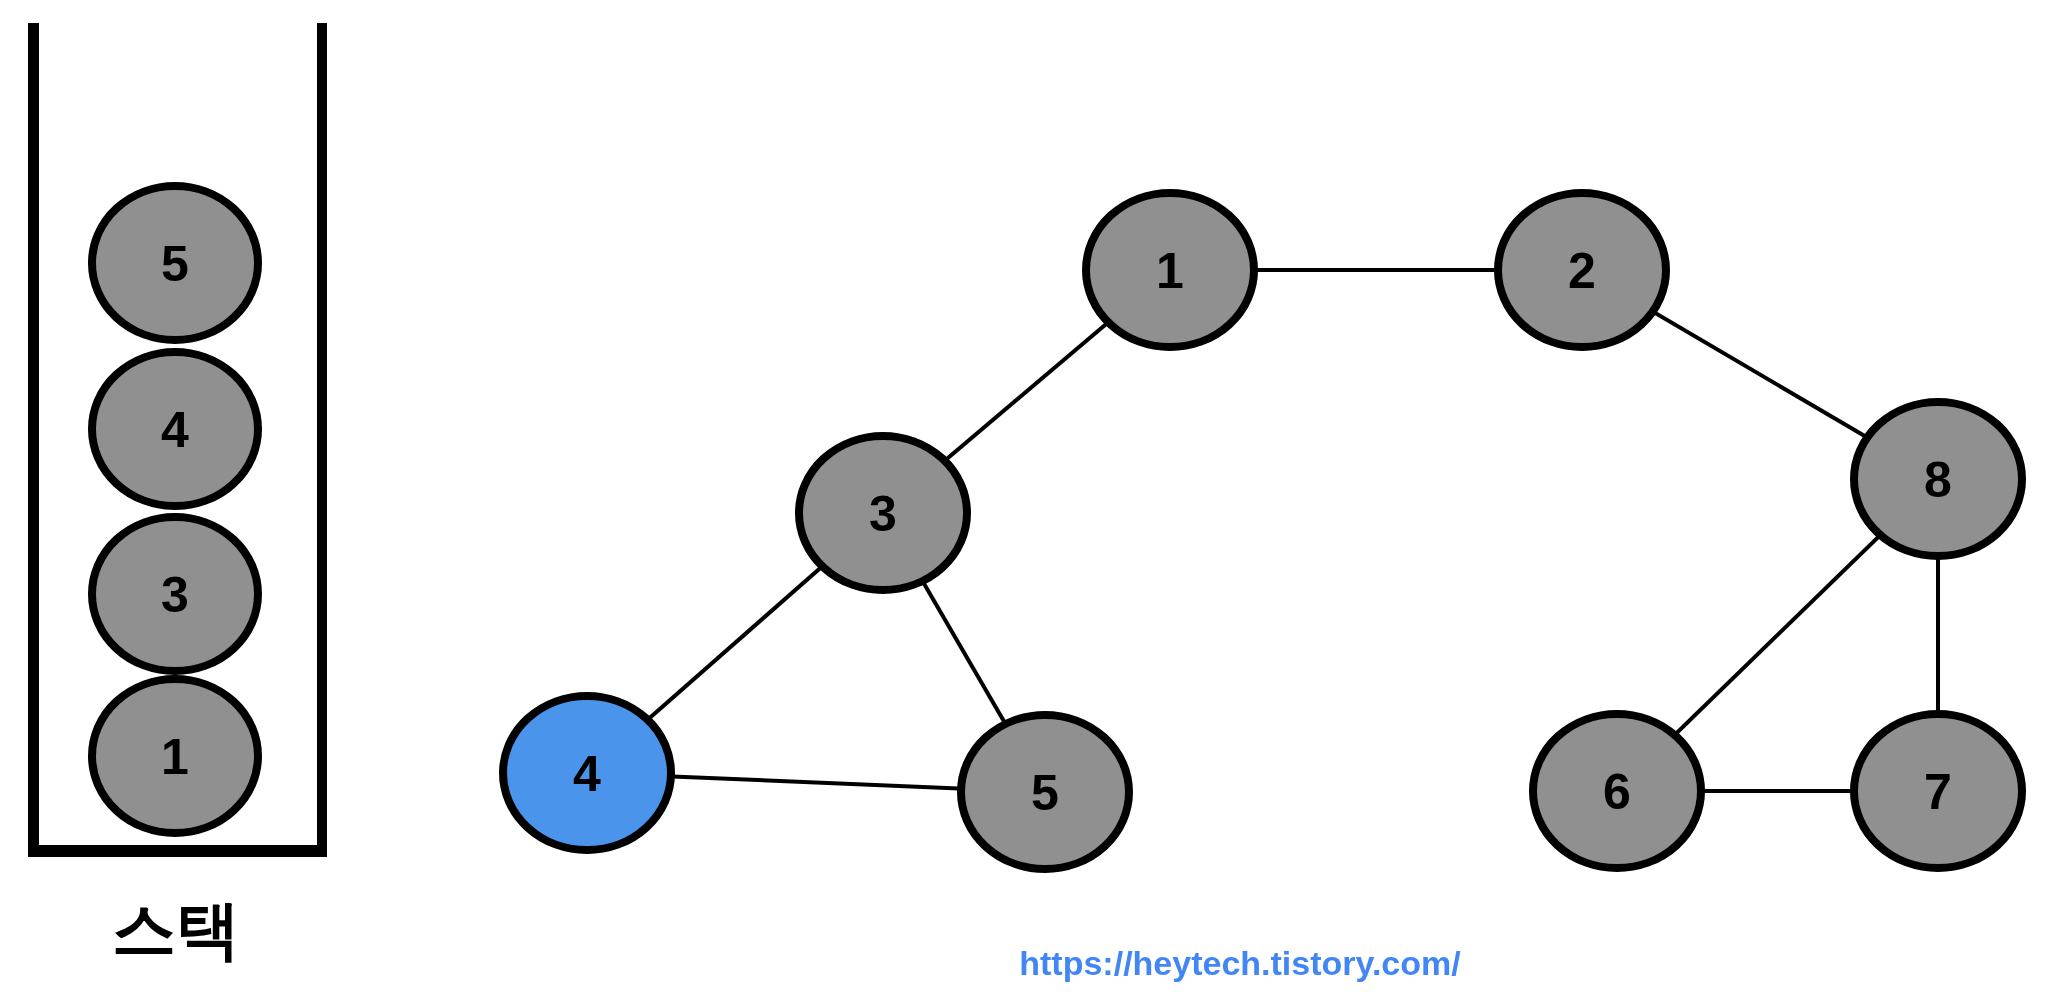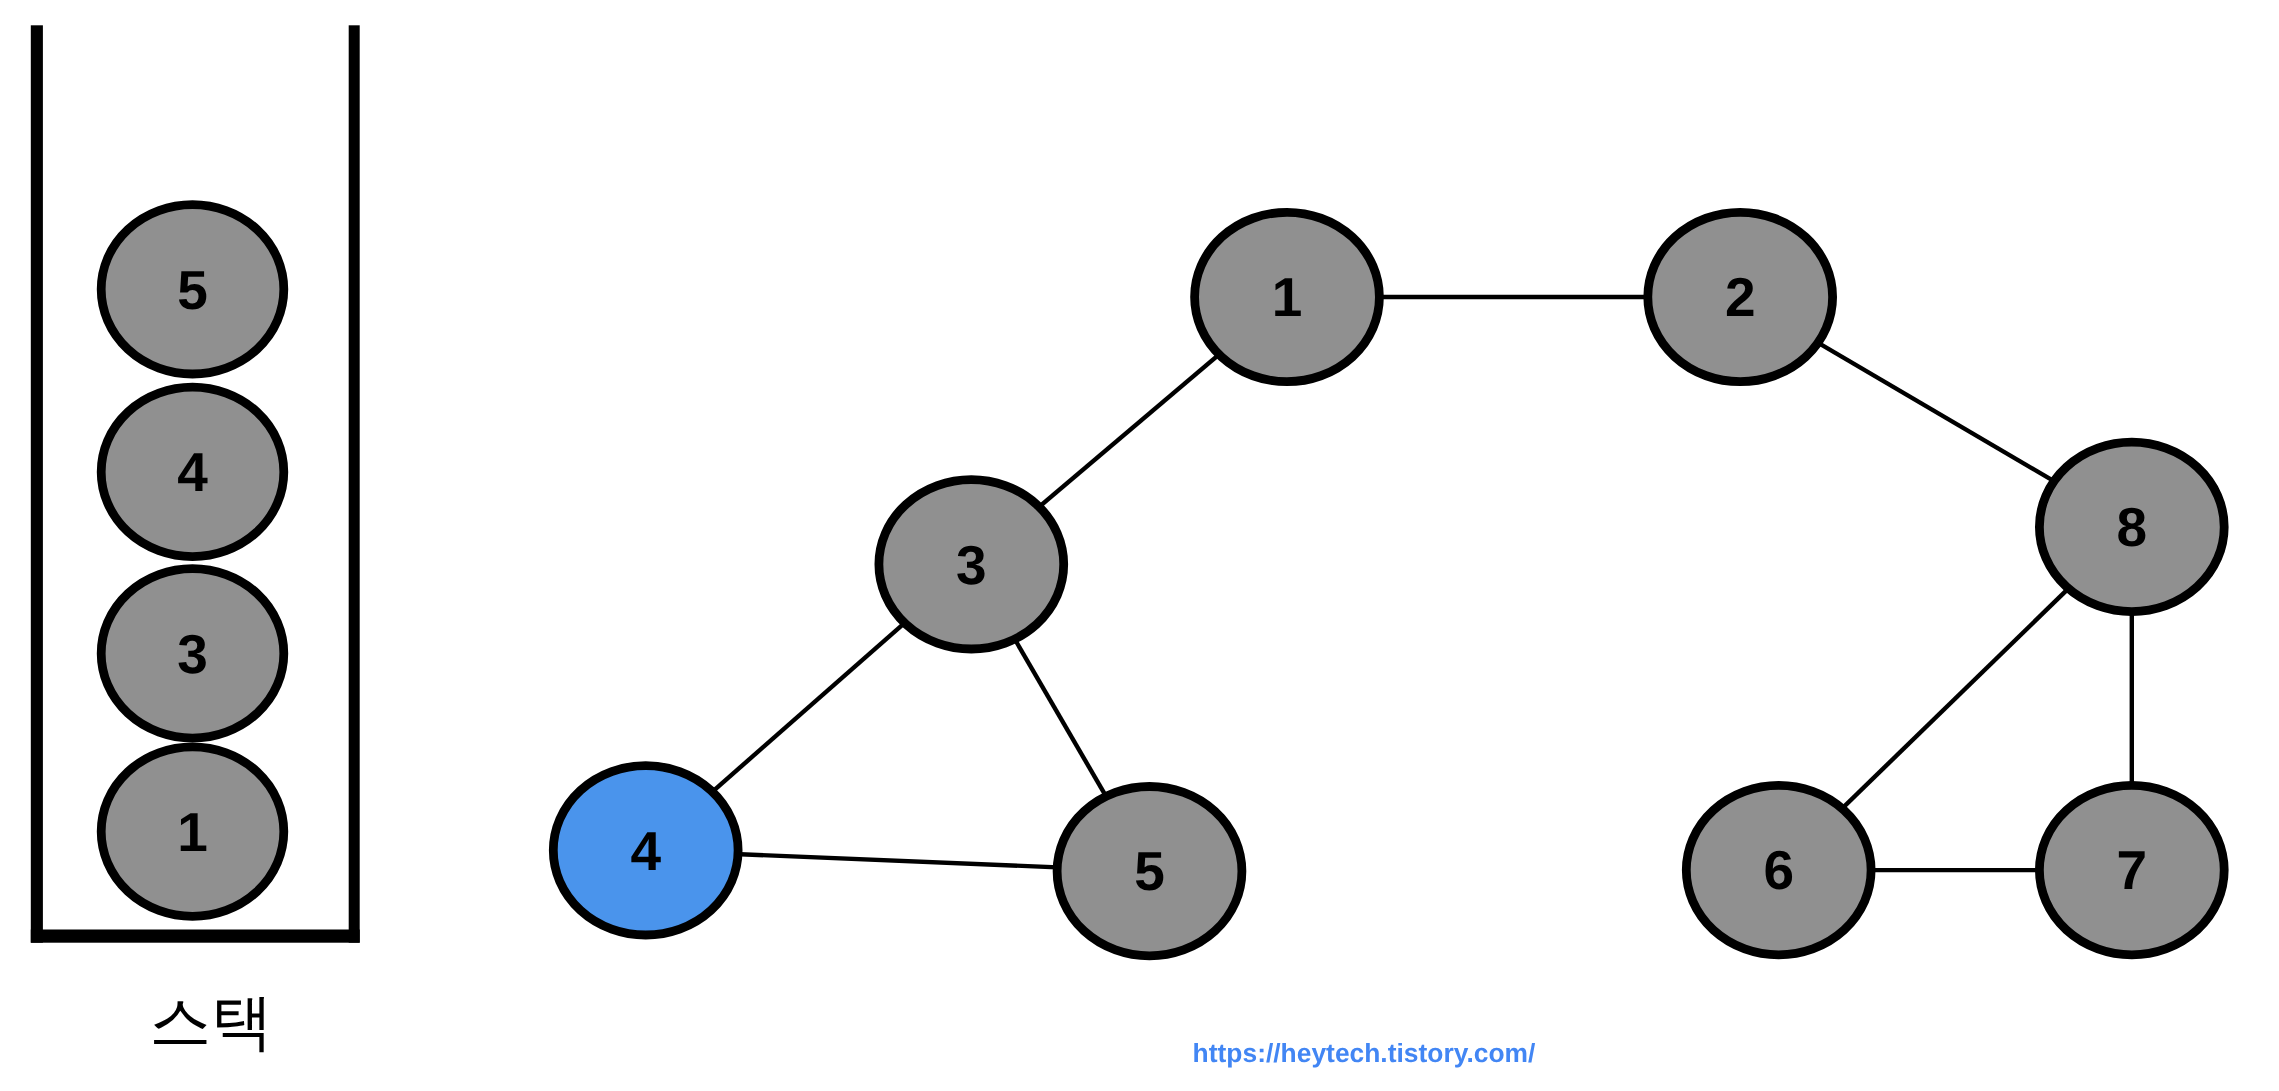--- a/index.html
+++ b/index.html
@@ -16,34 +16,34 @@
     overflow: hidden;
   }
   #diagram {
     position: absolute;
     left: 0;
     top: 0;
     font-family: "Liberation Sans", "DejaVu Sans", sans-serif;
   }
   .stack-label {
     position: absolute;
-    left: 192px;
+    left: 176px;
     top: 930px;
     transform: translate(-50%, -50%);
-    font-size: 56px;
-    font-weight: normal;
+    font-size: 64px;
+    font-weight: bold;
     color: #000000;
     white-space: nowrap;
   }
   .footer-url {
     position: absolute;
     left: 1240px;
     top: 944px;
     transform: translateX(-50%);
-    font-size: 24px;
+    font-size: 34px;
     font-weight: bold;
     white-space: nowrap;
   }
 </style>
 </head>
 <body>
 
 <div class="canvas">
   <svg id="diagram" width="2072" height="992" viewBox="0 0 2072 992">
       <rect x="28" y="23" width="11" height="834" fill="#000000"></rect>

